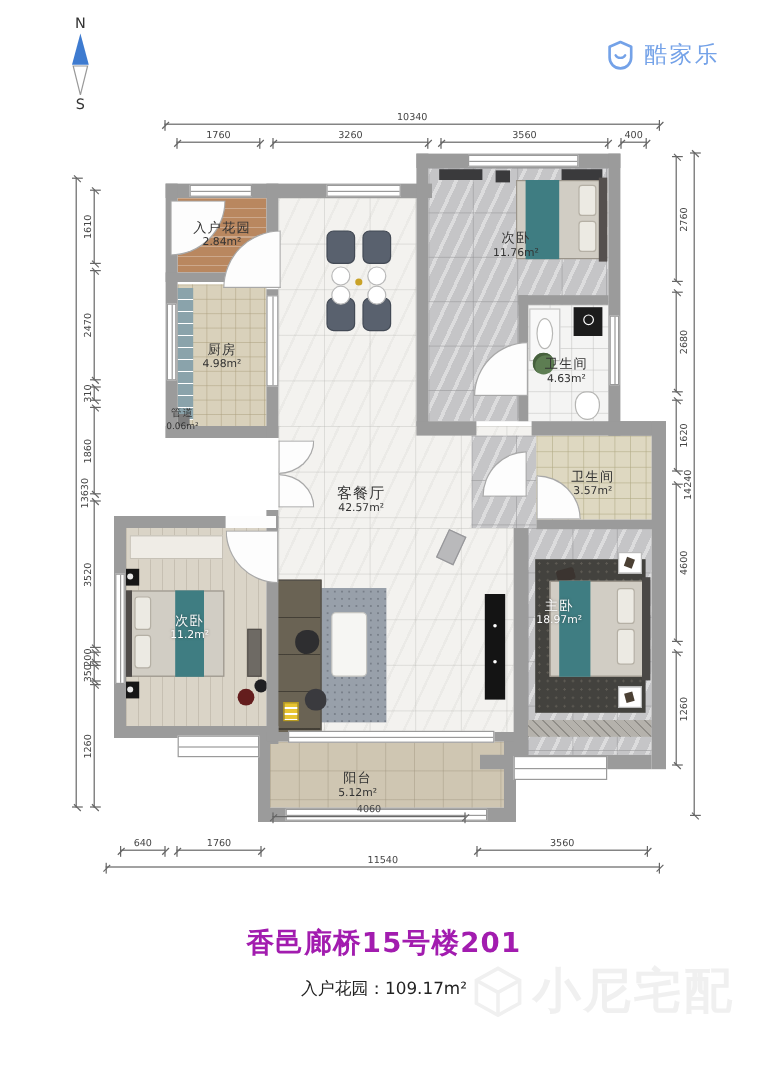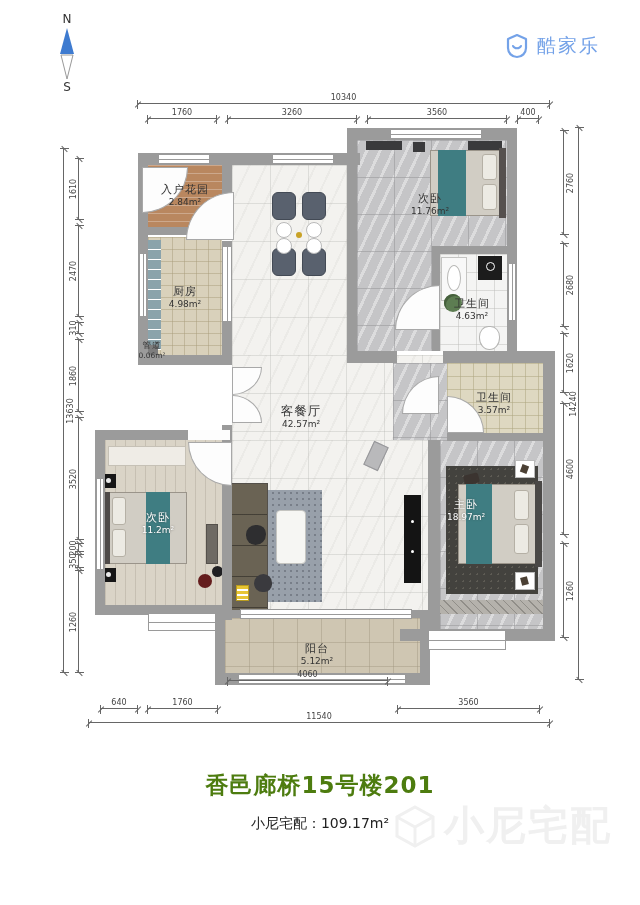--- a/index.html
+++ b/index.html
@@ -71,21 +71,21 @@
   .dv .lab{position:absolute;top:50%;left:-6px;transform:translate(-50%,-50%) rotate(-90deg);font-size:8px;color:#444;white-space:nowrap}
   .dv .lab.lab-r{left:auto;right:-6px;transform:translate(50%,-50%) rotate(-90deg)}
   
   .compass{position:absolute;left:52px;top:12px;width:30px;text-align:center;z-index:80;color:#333}
   .compass .n,.compass .s{font-size:12px}
   .tri-up{width:0;height:0;border-left:7px solid transparent;border-right:7px solid transparent;
           border-bottom:26px solid #3e7bd0;margin:2px auto 0}
   .logo{position:absolute;left:504px;top:33px;display:flex;align-items:center;gap:7px;z-index:80}
   .logo .txt{color:#74a2e8;font-size:19px;letter-spacing:2px}
   .title{position:absolute;left:0;top:770px;width:100%;text-align:center;font-size:23px;
-         font-weight:bold;color:#4d7c0f;letter-spacing:1px;z-index:80}
+         font-weight:bold;color:#a21caf;letter-spacing:1px;z-index:80}
   .subtitle{position:absolute;left:0;top:815px;width:100%;text-align:center;font-size:14px;
          color:#222;z-index:80}
   .wm{position:absolute;left:392px;top:798px;display:flex;align-items:center;gap:6px;z-index:5}
   .wm .txt{font-size:40px;font-weight:bold;color:#f0f0f0;letter-spacing:2px}
 </style>
 </head>
 <body>
 
 <div class="compass">
   <div class="n">N</div>
@@ -267,21 +267,21 @@
   <div class="area">3.57m²</div>
 </div>
 <div class="room-label light" style="left:158px;top:524px">
   <div class="name">次卧</div>
   <div class="area">11.2m²</div>
 </div>
 <div class="room-label light" style="left:466px;top:511px">
   <div class="name">主卧</div>
   <div class="area">18.97m²</div>
 </div>
-<div class="room-label" style="left:317px;top:655px">
+<div class="room-label" style="left:298px;top:655px">
   <div class="name">阳台</div>
   <div class="area">5.12m²</div>
 </div>
 
 <div class="dh" style="left:137px;top:103px;width:413px">
   <i class="t l"></i>
     <span class="lab">10340</span>
     <i class="t r"></i>
   </div>
 <div class="dh" style="left:147px;top:118px;width:70px">
@@ -410,13 +410,13 @@
 
 <div class="wm">
   <svg width="46" height="46" viewBox="0 0 46 46">
     <polygon points="23,4 41,14 41,33 23,43 5,33 5,14" fill="none" stroke="#f0f0f0" stroke-width="3"></polygon>
     <polyline points="5,14 23,24 41,14" fill="none" stroke="#f0f0f0" stroke-width="3"></polyline>
     <line x1="23" y1="24" x2="23" y2="43" stroke="#f0f0f0" stroke-width="3"></line>
   </svg>
   <span class="txt">小尼宅配</span>
 </div>
 <div class="title">香邑廊桥15号楼201</div>
-<div class="subtitle">小尼宅配：109.17m²</div>
+<div class="subtitle">入户花园：109.17m²</div>
 
 </body></html>

